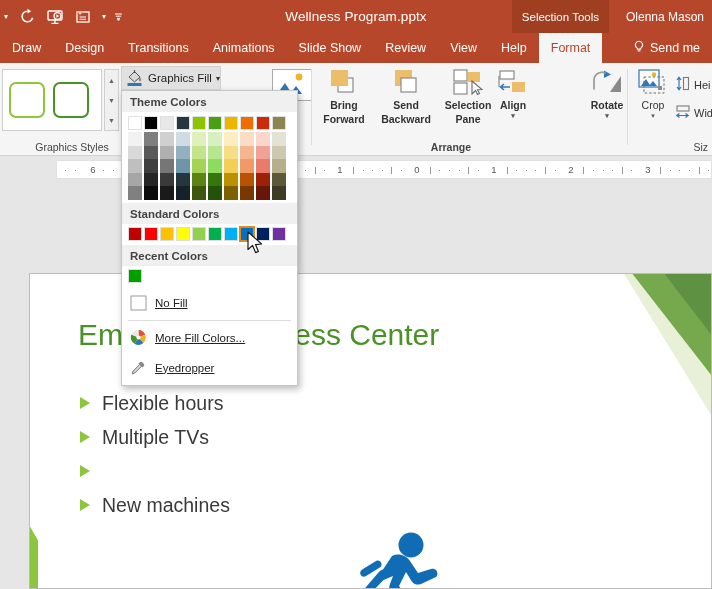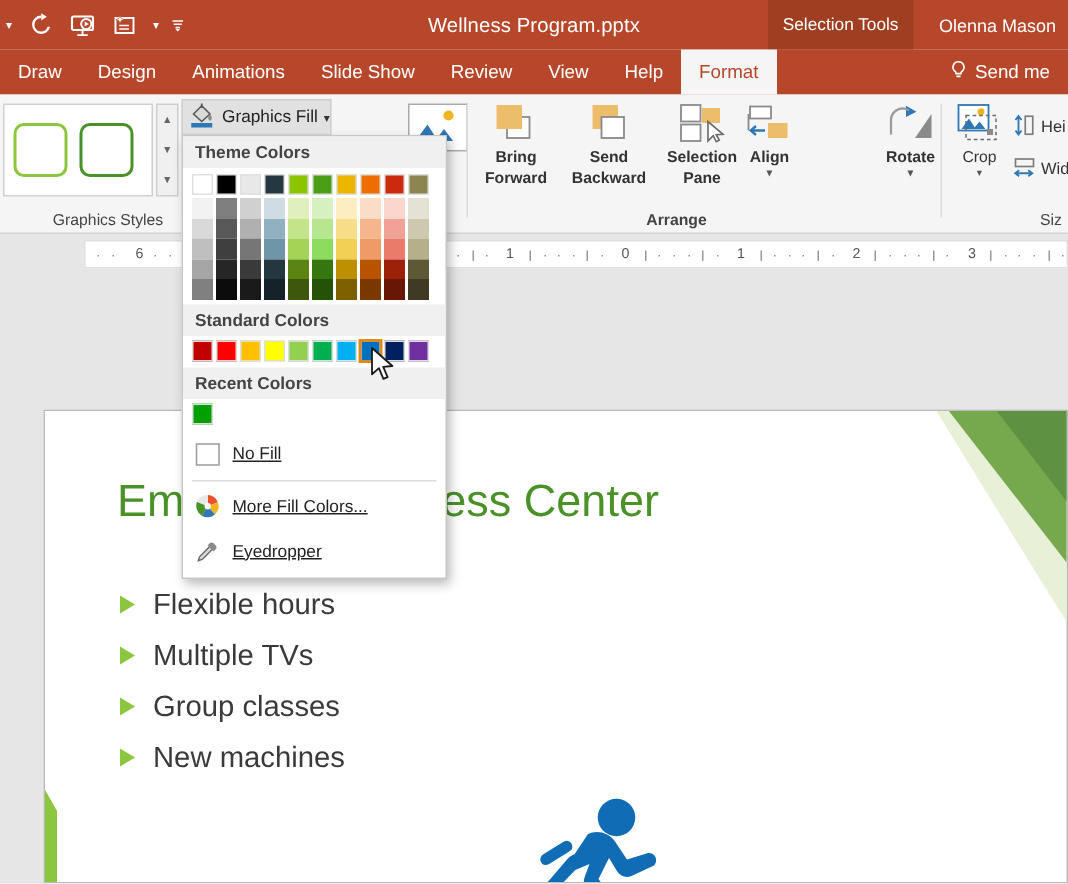--- a/index.html
+++ b/index.html
@@ -204,20 +204,21 @@
       </div>
     </div>
     <div class="doctitle">Wellness Program.pptx</div>
     <div class="ctxtab">Selection Tools</div>
     <div class="username">Olenna Mason</div>
   </div>
 
   <div class="tabstrip">
     <div class="tab">Draw</div>
     <div class="tab">Design</div>
+    <div class="tab">Transitions</div>
     <div class="tab">Animations</div>
     <div class="tab">Slide Show</div>
     <div class="tab">Review</div>
     <div class="tab">View</div>
     <div class="tab">Help</div>
     <div class="tab active">Format</div>
   </div>
   <div class="tellme">
     <span>
       <svg width="12" height="14" viewBox="0 0 12 14">
@@ -447,21 +448,20 @@
         <div class="brow">
           <span class="btri"></span>
           <span class="btxt">Flexible hours</span>
         </div>
         <div class="brow">
           <span class="btri"></span>
           <span class="btxt">Multiple TVs</span>
         </div>
         <div class="brow">
           <span class="btri"></span>
-          <span class="btxt">Group classes</span>
         </div>
         <div class="brow">
           <span class="btri"></span>
           <span class="btxt">New machines</span>
         </div>
       </div>
 
       <svg class="runner" width="92" height="96" viewBox="0 0 92 96">
         <g fill="#0f6cb5">
           <circle cx="59" cy="13" r="12.5"></circle>

